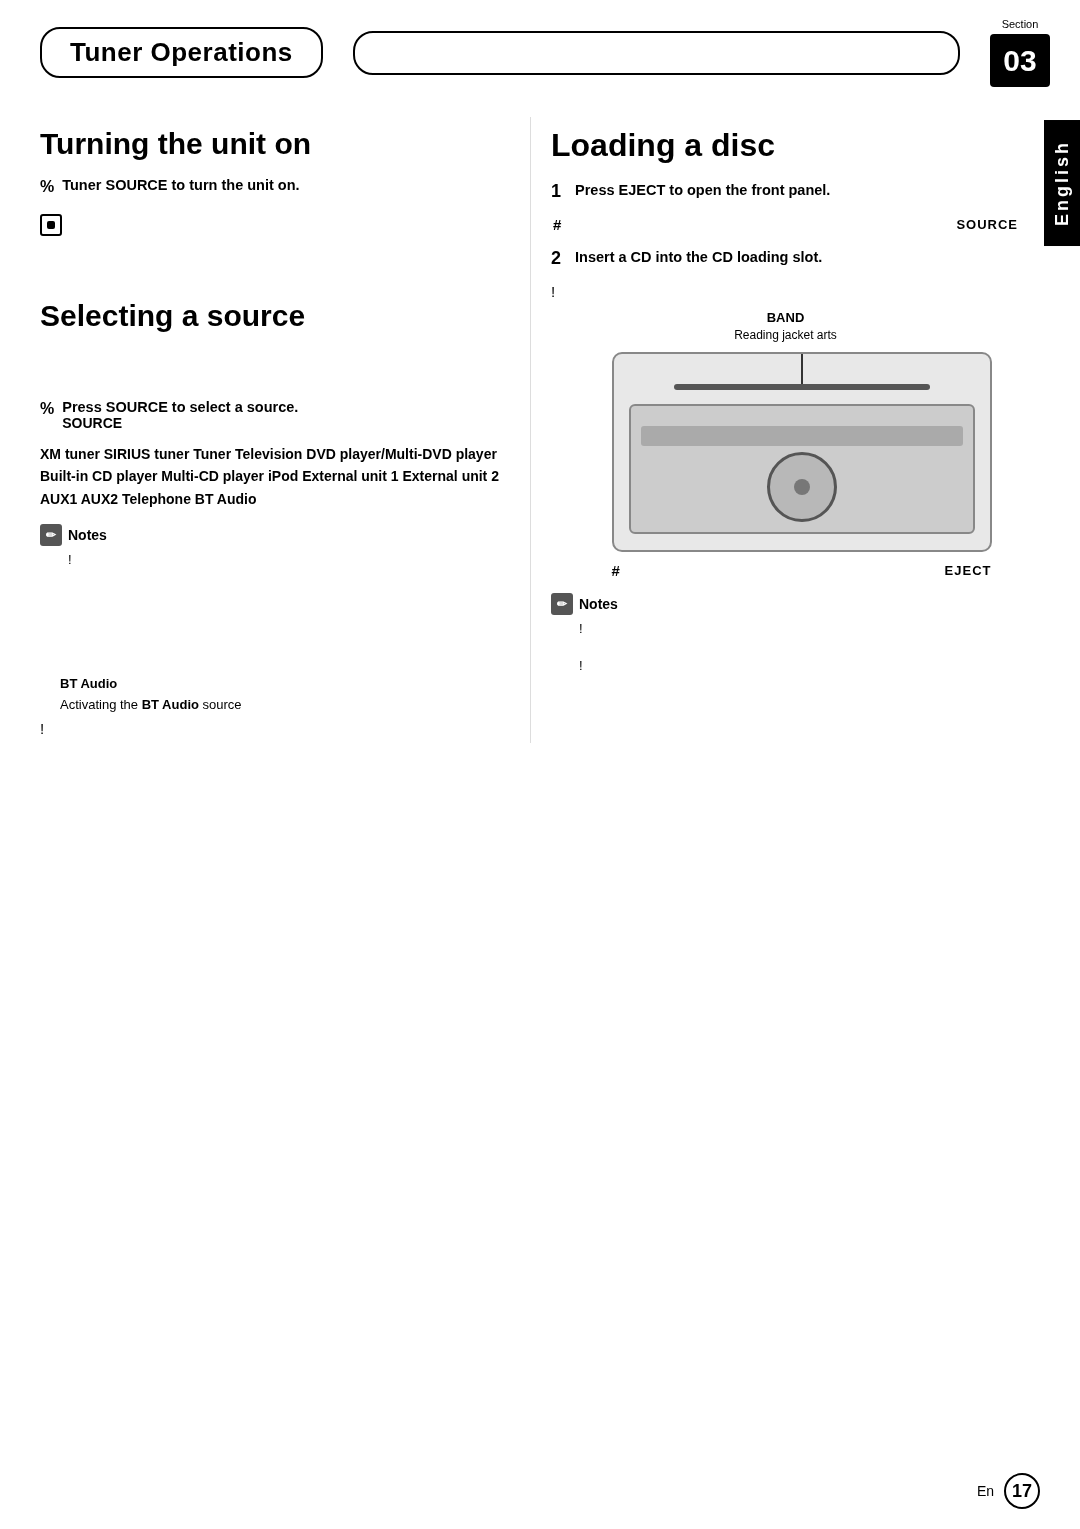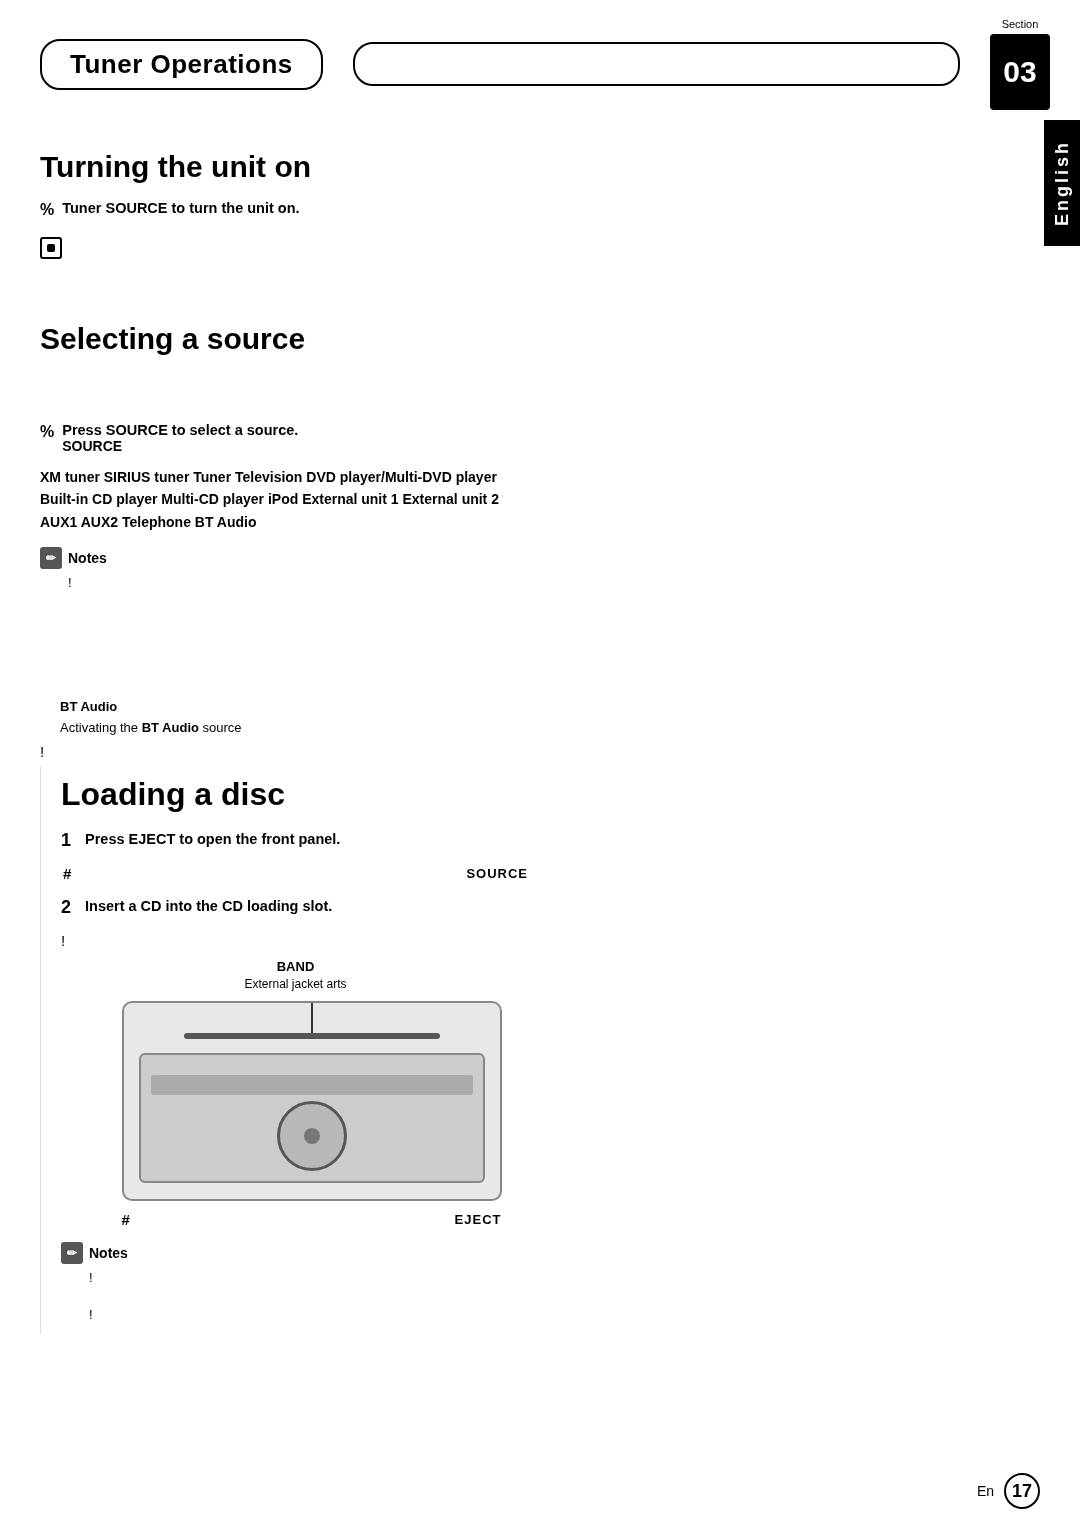--- a/index.html
+++ b/index.html
@@ -52,21 +52,21 @@
     .header-middle-box {
       flex: 1;
       margin: 0 30px;
       border: 2px solid #000;
       border-radius: 20px;
       height: 44px;
     }
 
     .section-number-box {
       width: 60px;
-      height: 76px;
+      height: 53px;
       background: #000;
       color: #fff;
       font-size: 30px;
       font-weight: 900;
       display: flex;
       align-items: center;
       justify-content: center;
       border-radius: 4px;
     }
 
@@ -84,21 +84,20 @@
       font-size: 18px;
       font-weight: 700;
       padding: 20px 8px;
       letter-spacing: 3px;
     }
 
     
     .main-content {
       display: flex;
       padding: 20px 40px 20px 40px;
-      flex-direction: column;
     }
 
     .left-column {
       width: 490px;
       padding-right: 30px;
     }
 
     .right-column {
       width: 490px;
       padding-left: 20px;
@@ -454,21 +453,21 @@
         <span class="step-number">2</span>
         <span class="step-text">Insert a CD into the CD loading slot.</span>
       </div>
 
       <div class="empty-bang">!</div>
 
       <div class="diagram-wrapper">
         <div class="band-area">
           <span class="band-label">BAND</span>
           <br>
-          <span class="band-sub">External jacket arts</span>
+          <span class="band-sub">Reading jacket arts</span>
         </div>
 
         <div class="disc-diagram">
           <div class="band-line"></div>
           <div class="disc-slot"></div>
           <div style="position:absolute; top:50px; left:15px; right:15px; height:130px; background:#ccc; border-radius:6px; border: 2px solid #888;">
 
             <div style="position:absolute; top:20px; left:10px; right:10px; height:20px; background:#aaa; border-radius:3px;"></div>
             <div style="position:absolute; bottom:10px; left:50%; transform:translateX(-50%); width:70px; height:70px; border:3px solid #555; border-radius:50%; background:#b8b8b8; display:flex; align-items:center; justify-content:center;">
               <div style="width:16px; height:16px; background:#777; border-radius:50%;"></div>

